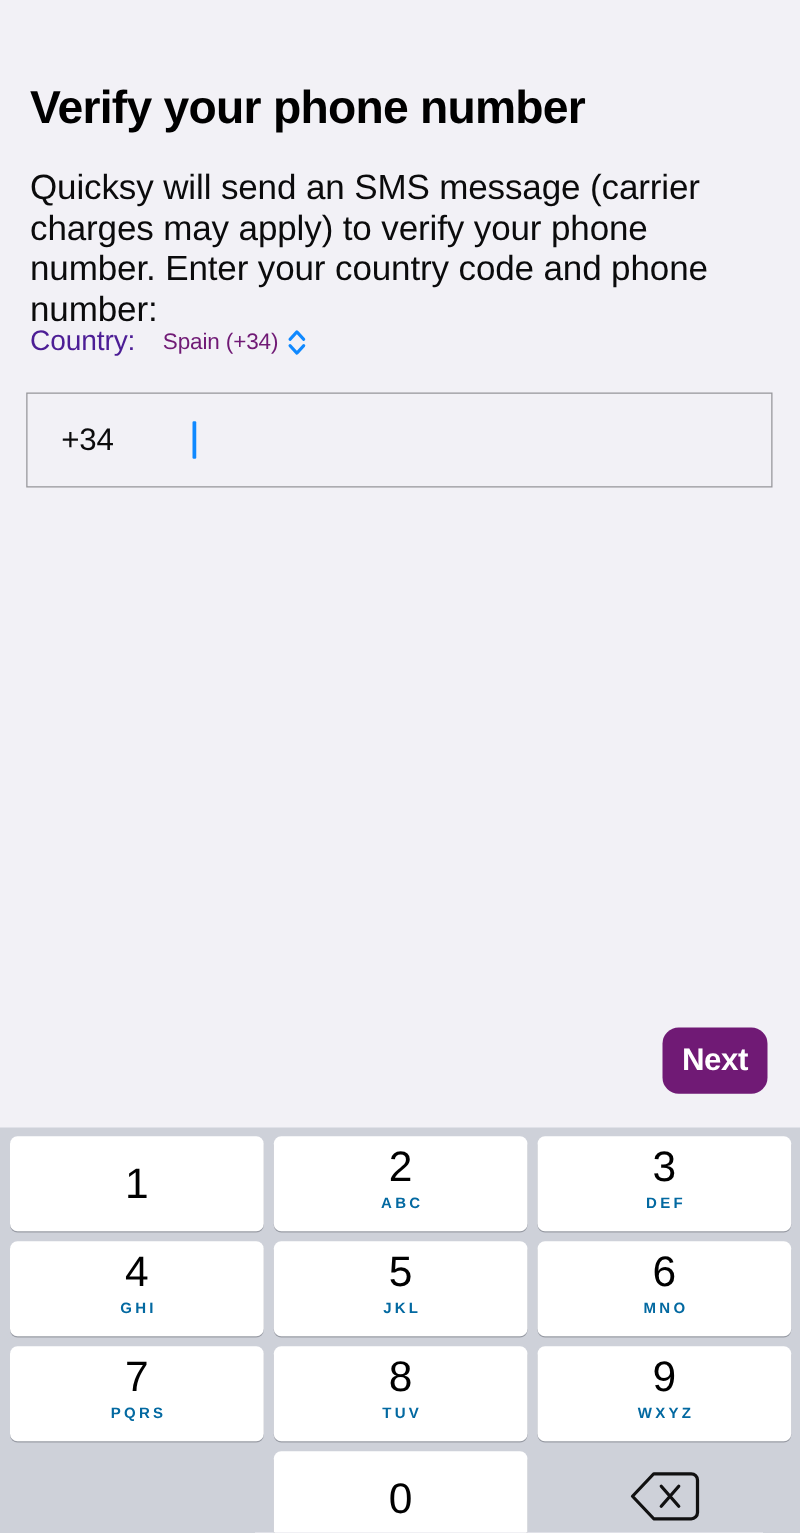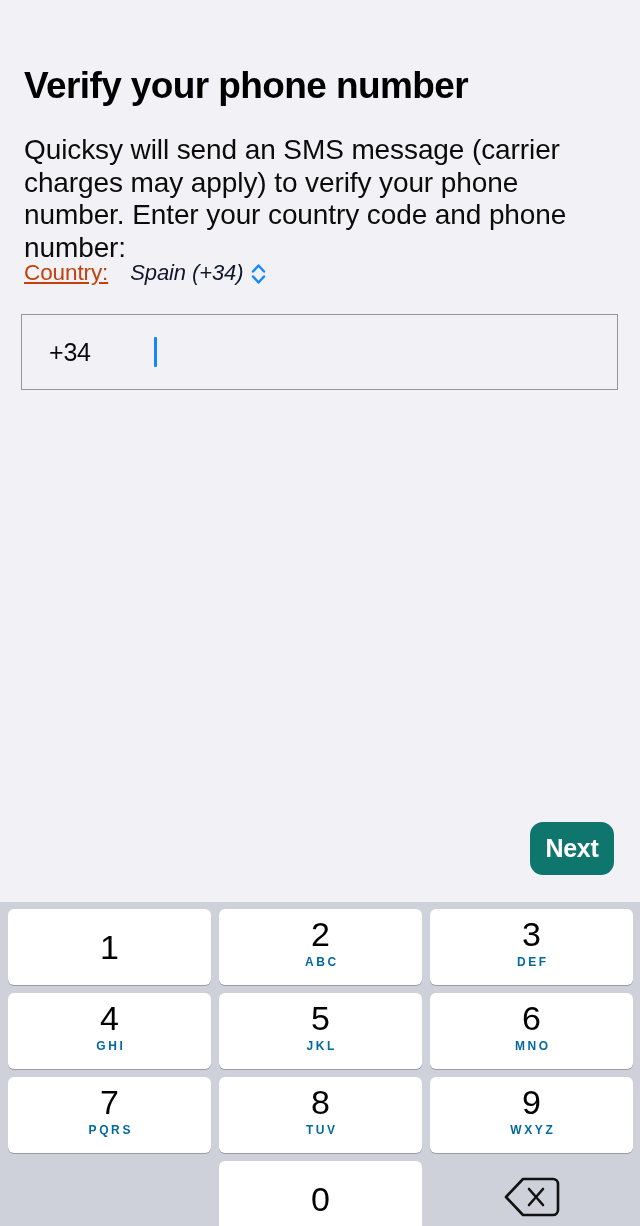--- a/index.html
+++ b/index.html
@@ -56,35 +56,33 @@
   .country-row {
     position: absolute;
     left: 24px;
     top: 219px;
     height: 34px;
     display: flex;
     align-items: center;
   }
   .country-label {
     font-size: 22.5px;
-    color: #c2410c;
+    color: #4c1d95;
     letter-spacing: -0.1px;
-    text-decoration: underline;
   }
   .country-select {
     display: flex;
     align-items: center;
     margin-left: 22px;
     cursor: pointer;
   }
   .country-value {
-    font-size: 22px;
-    color: #0f172a;
+    font-size: 18px;
+    color: #701a75;
     letter-spacing: -0.1px;
-    font-style: italic;
   }
   .chevron-updown {
     display: inline-flex;
     align-items: center;
     margin-left: 7px;
     margin-top: 1px;
   }
 
   
   .phone-field {
@@ -122,21 +120,21 @@
 
   
   .next-button {
     position: absolute;
     left: 530px;
     top: 785px;
     width: 84px;
     height: 53px;
     border: none;
     border-radius: 13px;
-    background: #0f766e;
+    background: #701a75;
     color: #ffffff;
     font-size: 25px;
     font-weight: bold;
     font-family: "Liberation Sans", sans-serif;
     letter-spacing: -0.3px;
     cursor: pointer;
     padding: 0;
   }
 
   

